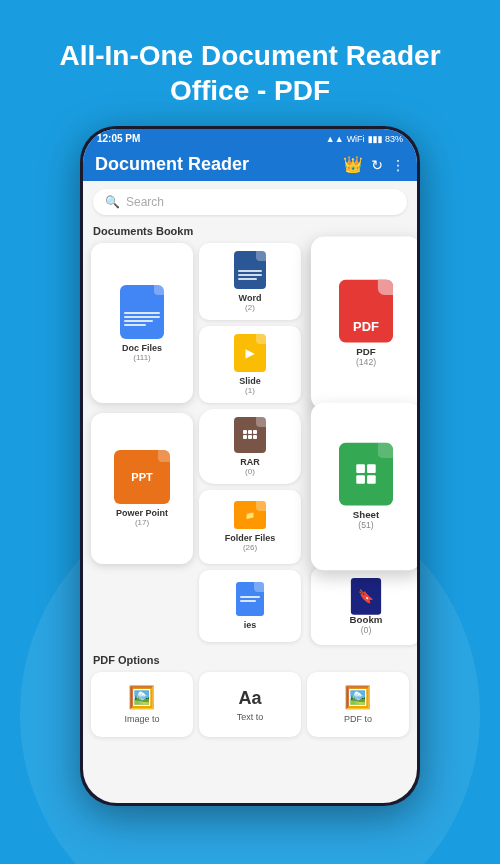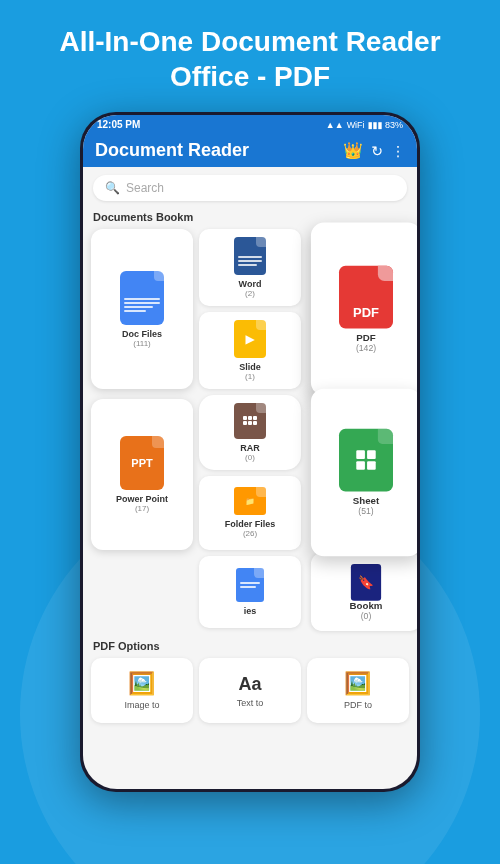--- a/index.html
+++ b/index.html
@@ -13,21 +13,21 @@
       flex-direction: column;
       align-items: center;
     }
 
     .header-text {
       color: white;
       text-align: center;
       font-size: 28px;
       font-weight: 800;
       line-height: 1.25;
-      padding: 24px 30px 18px;
+      padding: 38px 30px 18px;
     }
 
     .phone-container {
       position: relative;
       width: 340px;
       height: 680px;
       background: #1a1a2e;
       border-radius: 36px;
       padding: 3px;
       box-shadow: 0 10px 40px rgba(0,0,0,0.4);
@@ -326,21 +326,21 @@
           </div>
           <span class="doc-name">PDF</span>
           <span class="doc-count">(142)</span>
         </div>
 
       </div>
 
       <div style="display: grid; grid-template-columns: 1fr 1fr 1fr; gap: 6px; margin-bottom: 6px;">
 
         <div class="doc-card featured-left" style="min-height: 110px; padding: 12px 6px; margin-top: 4px;">
-          <div style="width: 44px; height: 54px; background: #e8711a; border-radius: 6px; display: flex; align-items: center; justify-content: center; margin-bottom: 4px; position: relative;">
+          <div style="width: 56px; height: 54px; background: #e8711a; border-radius: 6px; display: flex; align-items: center; justify-content: center; margin-bottom: 4px; position: relative;">
             <div style="position:absolute; top:0; right:0; width:12px; height:12px; background: rgba(255,255,255,0.25); border-bottom-left-radius: 4px; border-top-right-radius: 6px;"></div>
             <span style="color:white; font-size:11px; font-weight:800;">PPT</span>
           </div>
           <span class="doc-name">Power Point</span>
           <span class="doc-count">(17)</span>
         </div>
 
         <div style="display: flex; flex-direction: column; gap: 6px;">
           <div class="doc-card" style="flex: 1; border-radius: 15px;">
             <div class="file-icon" style="width: 32px; height: 38px; border-radius: 4px; background: #795548; display: flex; align-items: center; justify-content: center;">

